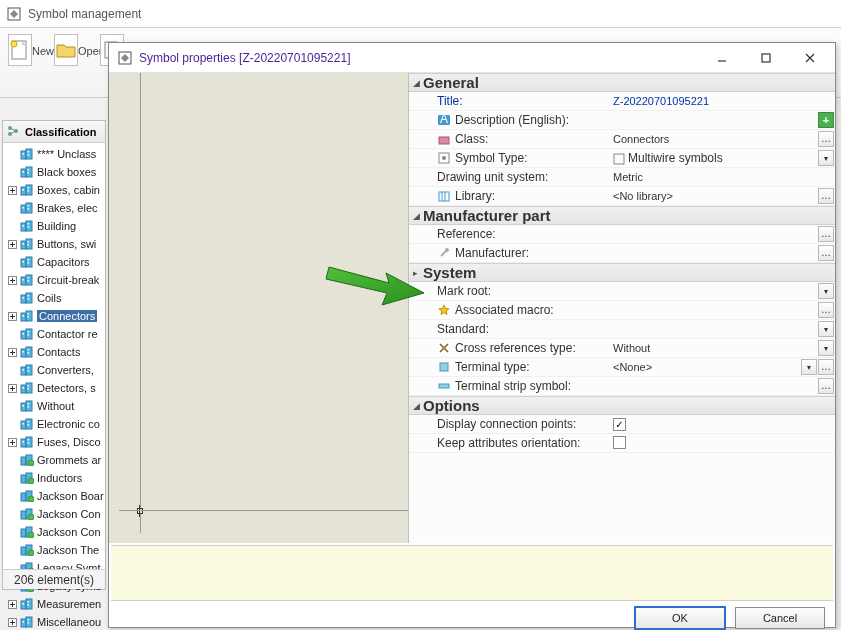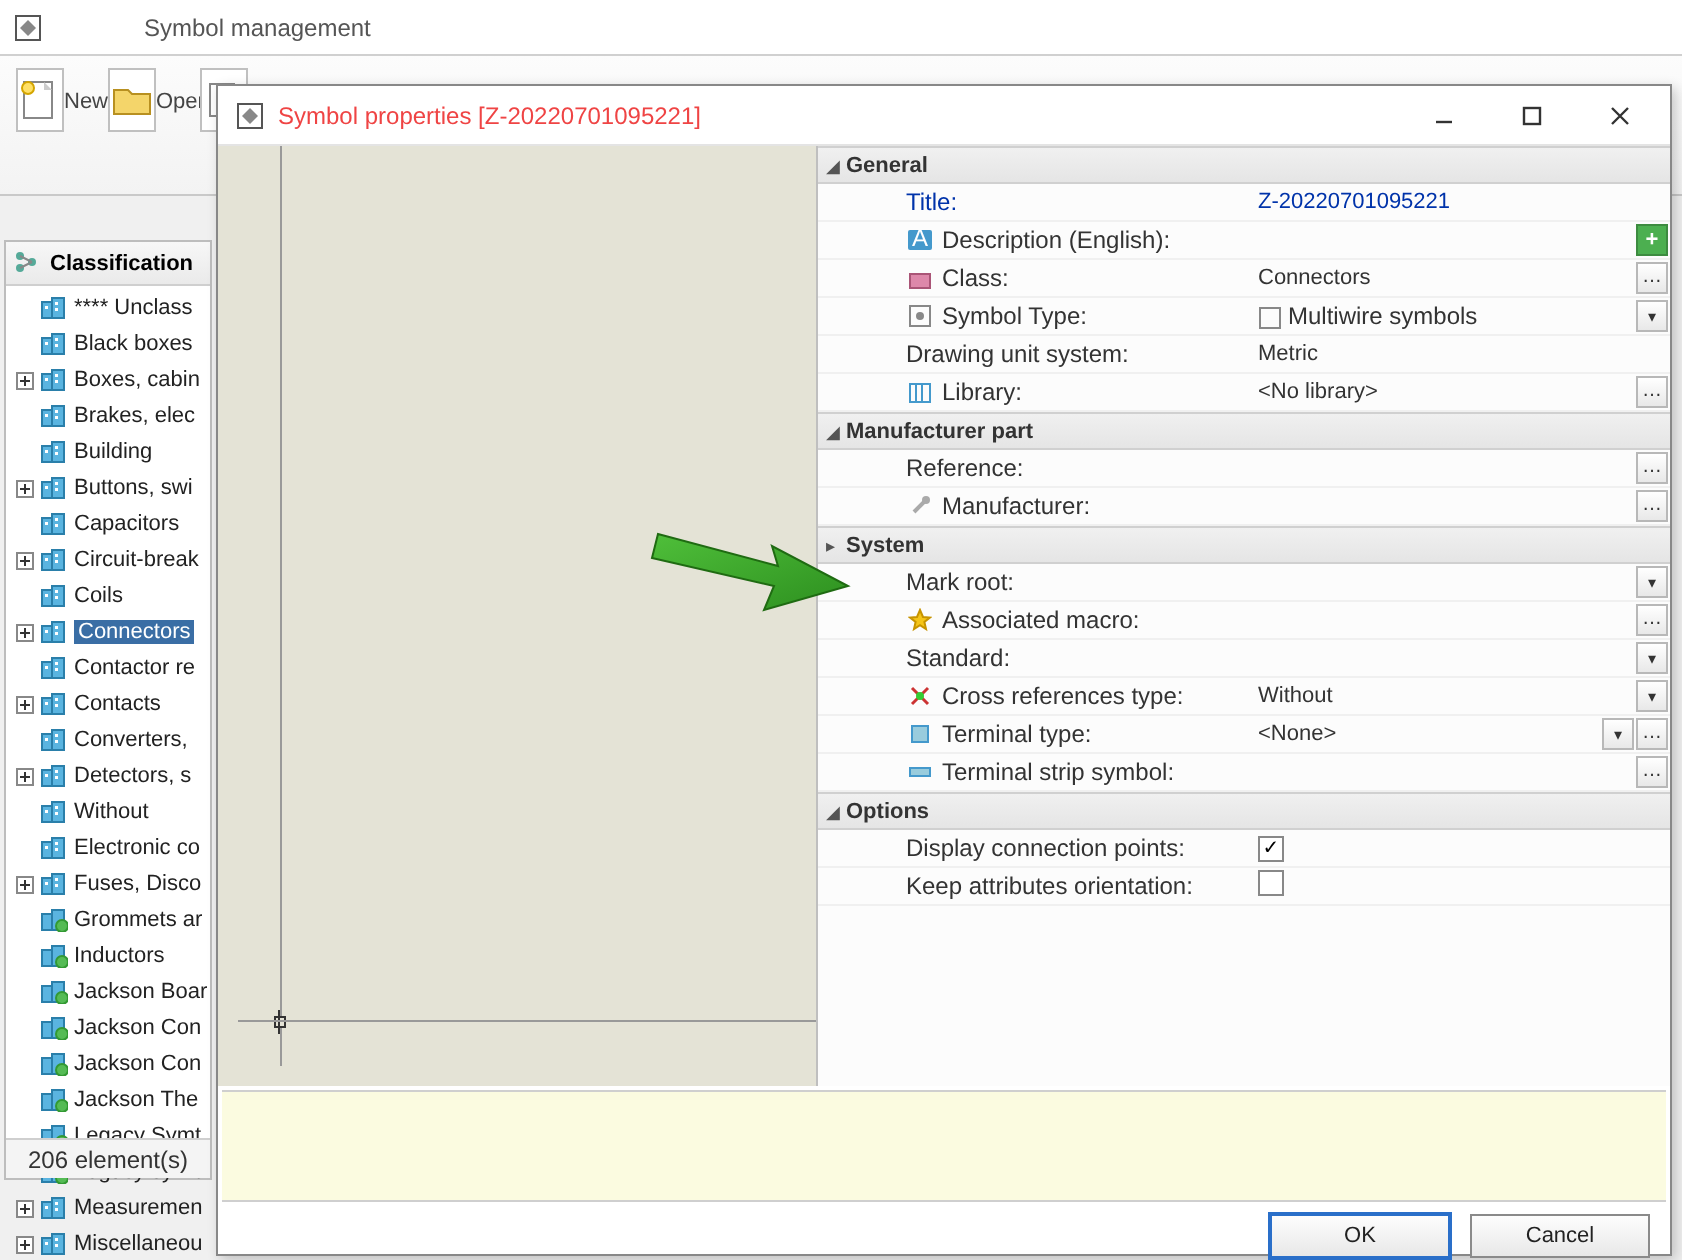--- a/index.html
+++ b/index.html
@@ -1,19 +1,19 @@
 <!DOCTYPE html>
 <html><head>
 <meta charset="utf-8">
 <style>
 * { box-sizing: border-box; margin: 0; padding: 0; font-family: "Segoe UI", Tahoma, sans-serif; font-size: 12px; }
 body { width: 841px; height: 630px; background: #f0f0f0; overflow: hidden; position: relative; }
 
 
-.main-titlebar { height: 28px; background: #fff; border-bottom: 1px solid #d0d0d0; display: flex; align-items: center; padding: 0 6px; gap: 44px; }
+.main-titlebar { height: 28px; background: #fff; border-bottom: 1px solid #d0d0d0; display: flex; align-items: center; padding: 0 6px; }
 .app-icon { width: 16px; height: 16px; margin-right: 6px; display: inline-flex; align-items: center; justify-content: center; }
 .main-title { color: #555; }
 
 
 .ribbon { height: 70px; background: linear-gradient(#fcfcfc,#f3f3f3); border-bottom: 1px solid #c9c9c9; display: flex; align-items: flex-start; padding: 4px 6px; }
 .ribbon-btn { width: 40px; display: flex; flex-direction: row; align-items: center; margin-right: 6px; padding: 2px; }
 .ribbon-btn .ic { width: 32px; height: 32px; background: #fff; border: 1px solid #c0c0c0; display: flex; align-items: center; justify-content: center; }
 .ribbon-btn span.lbl { margin-top: 2px; color: #444; font-size: 11px; }
 
 
@@ -26,39 +26,39 @@
 .tree-row .tw-empty { width: 11px; height: 11px; margin-right: 2px; }
 .tree-row .ic { width: 14px; height: 12px; margin-right: 3px; flex-shrink: 0; }
 .tree-row .lbl { font-size: 11px; color: #222; }
 .tree-row.selected .lbl { background: #3a6ea5; color: #fff; padding: 0 2px; }
 .status-bar { height: 20px; background: #f4f4f4; border-top: 1px solid #cfcfcf; display: flex; align-items: center; padding: 0 6px; font-size: 11px; color: #333; position: absolute; bottom: 0; left: 0; right: 0;}
 .class-panel .status-bar{position:absolute;bottom:0;left:0;right:0;justify-content:center;}
 
 
 .dialog { position: absolute; left: 108px; top: 42px; width: 728px; height: 586px; background: #fff; border: 1px solid #888; box-shadow: 2px 2px 6px rgba(0,0,0,0.2); }
 .dlg-titlebar { height: 30px; background: #fff; display: flex; align-items: center; padding: 0 8px; border-bottom: 1px solid #e4e4e4; }
-.dlg-title { color: #ef4444; font-size: 12px; flex: 1; }
+.dlg-title { color: #4c1d95; font-size: 12px; flex: 1; }
 .dlg-controls { display: flex; gap: 10px; }
 .dlg-ctrl { width: 34px; height: 22px; display: flex; align-items: center; justify-content: center; color: #333; }
 
 .dlg-body { display: flex; height: 470px; }
 .preview-pane { width: 300px; background: #e4e3d6; border-right: 1px solid #bfbfbf; position: relative; }
 .preview-pane::before { content:''; position:absolute; left:31px; top:0; bottom:10px; width:1px; background:#999; }
 .preview-pane::after { content:''; position:absolute; left:10px; right:0; bottom:32px; height:1px; background:#999; }
 .origin-marker { position:absolute; left:25px; bottom:26px; width:12px; height:12px; }
 .origin-marker::before{content:'';position:absolute;left:0;top:5px;width:12px;height:1px;background:#333;}
 .origin-marker::after{content:'';position:absolute;left:5px;top:0;width:1px;height:12px;background:#333;}
 .origin-marker .sq{position:absolute;left:3px;top:3px;width:6px;height:6px;border:1px solid #333;background:#e4e3d6;}
 
 .prop-pane { flex: 1; background: #fcfcfc; overflow-y: auto; }
 .section-hdr { height: 19px; background: linear-gradient(#f0f0f0,#e5e5e5); border-top:1px solid #d0d0d0; border-bottom: 1px solid #d0d0d0; display: flex; align-items: center; padding: 0 4px; }
 .section-hdr .arrow { width:10px; color:#555; font-size: 9px; }
-.section-hdr .lbl { font-weight: bold; color: #333; font-size: 11px; }
+.section-hdr .lbl { font-weight: bold; color: #333; font-size: 15px; }
 .prop-row { height: 19px; display: flex; align-items: center; border-bottom: 1px solid #f0f0f0; }
-.prop-label { width: 200px; display: flex; align-items: center; padding-left: 28px; font-size: 11px; color:#333;margin-left:16px; }
+.prop-label { width: 200px; display: flex; align-items: center; padding-left: 28px; font-size: 11px; color:#333; }
 .prop-label .ic { width: 14px; height: 14px; margin-right: 4px; flex-shrink:0; display:flex;align-items:center;justify-content:center;}
 .prop-value { flex: 1; font-size: 11px; color: #333; padding-left: 4px; }
 .prop-value.blue { color: #0033aa; }
 .prop-actions { display: flex; }
 .prop-btn { width: 16px; height: 16px; border: 1px solid #b8b8b8; background: linear-gradient(#fff,#e8e8e8); margin-right: 1px; display:flex;align-items:center;justify-content:center; font-size:9px; color:#333;}
 .prop-btn.dots::after{content:'…';font-size:10px;line-height:1;}
 .prop-btn.caret::after{content:'▾';font-size:8px;}
 .prop-btn.plus{background:#4CAF50;border-color:#3d8b40;}
 .prop-btn.plus::after{content:'+';color:#fff;font-weight:bold;font-size:11px;}
 .checkbox { width:13px; height:13px; border:1px solid #888; background:#fff; display:inline-flex; align-items:center; justify-content:center;}

